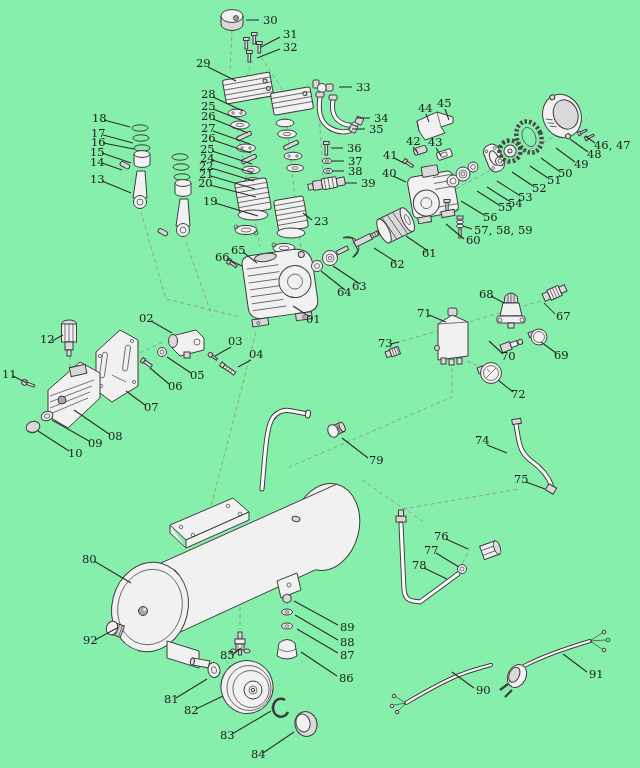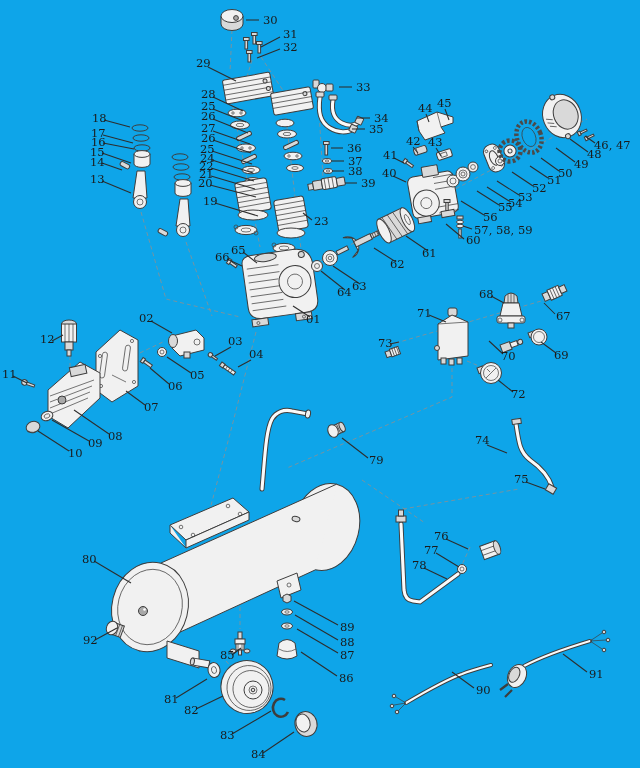--- a/index.html
+++ b/index.html
@@ -1,16 +1,16 @@
 <!DOCTYPE html>
 <html><head>
 <meta charset="utf-8">
 <style>
   html,body{margin:0;padding:0;background:#fff;}
-  #stage{position:relative;width:640px;height:768px;background:#0ea5e9;overflow:hidden;
+  #stage{position:relative;width:640px;height:768px;background:#86efac;overflow:hidden;
          font-family:"DejaVu Serif",serif;}
   svg{display:block}
   .ln{fill:none;stroke:#3d3d3d;stroke-width:1;}
   .fl{fill:#f1f1f1;stroke:#3d3d3d;stroke-width:1;}
   .fm{fill:#d9d9d9;stroke:#3d3d3d;stroke-width:1;}
   .fd{fill:#a8a8a8;stroke:#3d3d3d;stroke-width:1;}
   .dash{stroke:#8f8f8f;stroke-width:.8;stroke-dasharray:4 3;fill:none;}
   .tubeO{stroke:#3d3d3d;stroke-width:5;fill:none;stroke-linecap:round;}
   .tubeI{stroke:#fafafa;stroke-width:3.1;fill:none;stroke-linecap:round;}
   .cordO{stroke:#3d3d3d;stroke-width:4;fill:none;stroke-linecap:round;}

